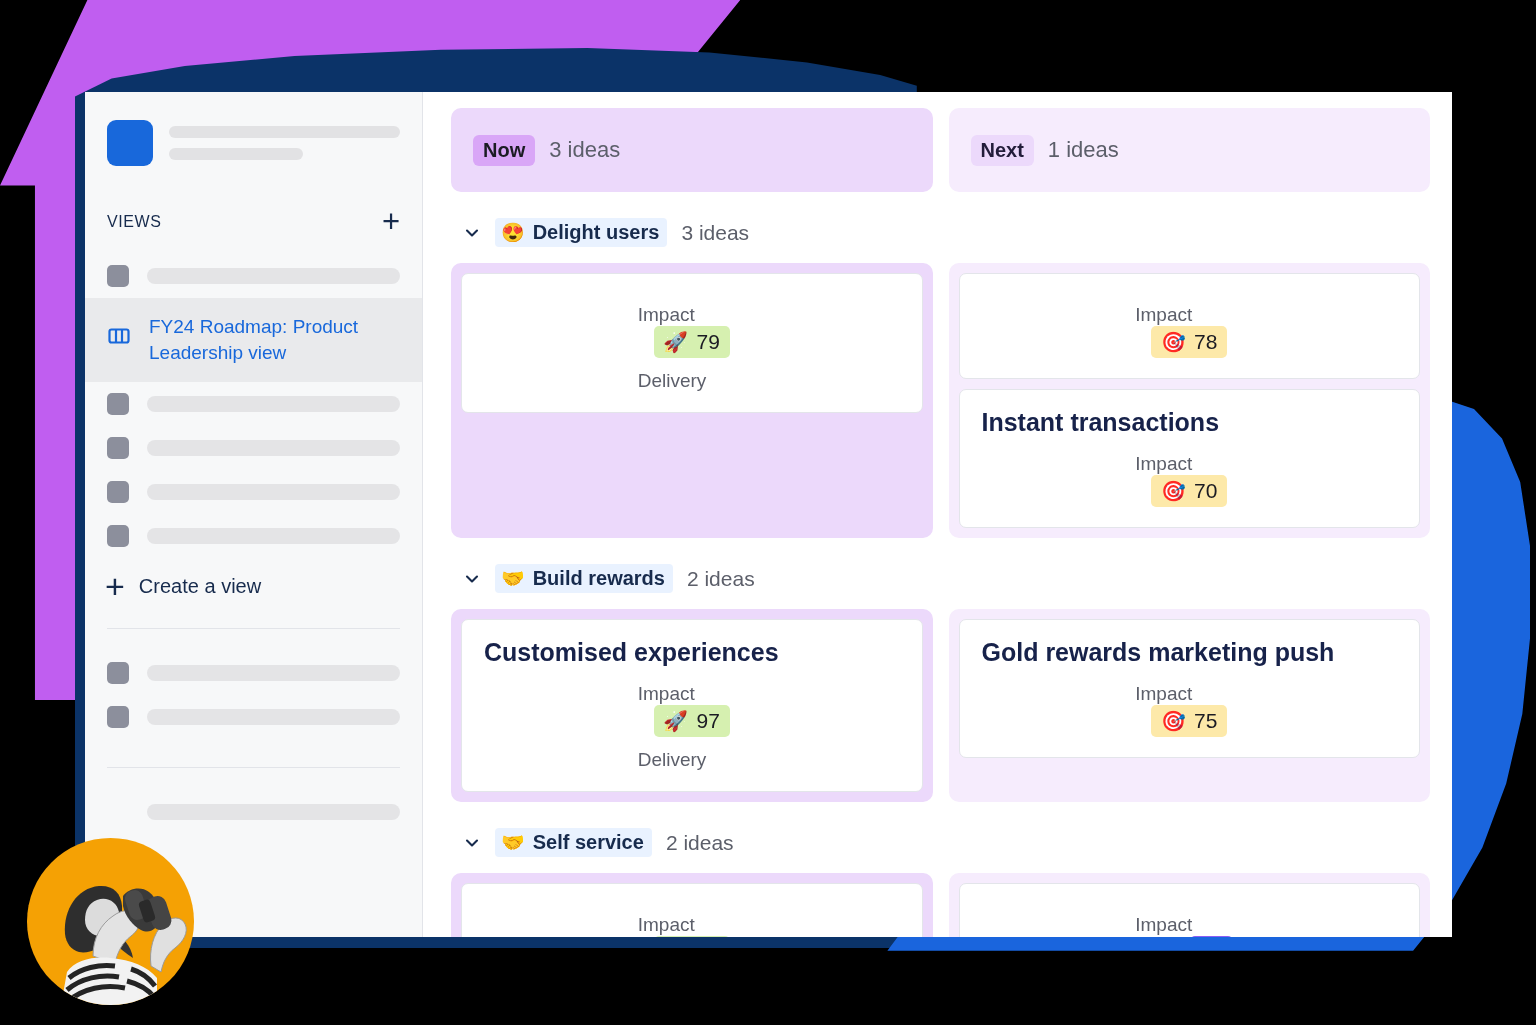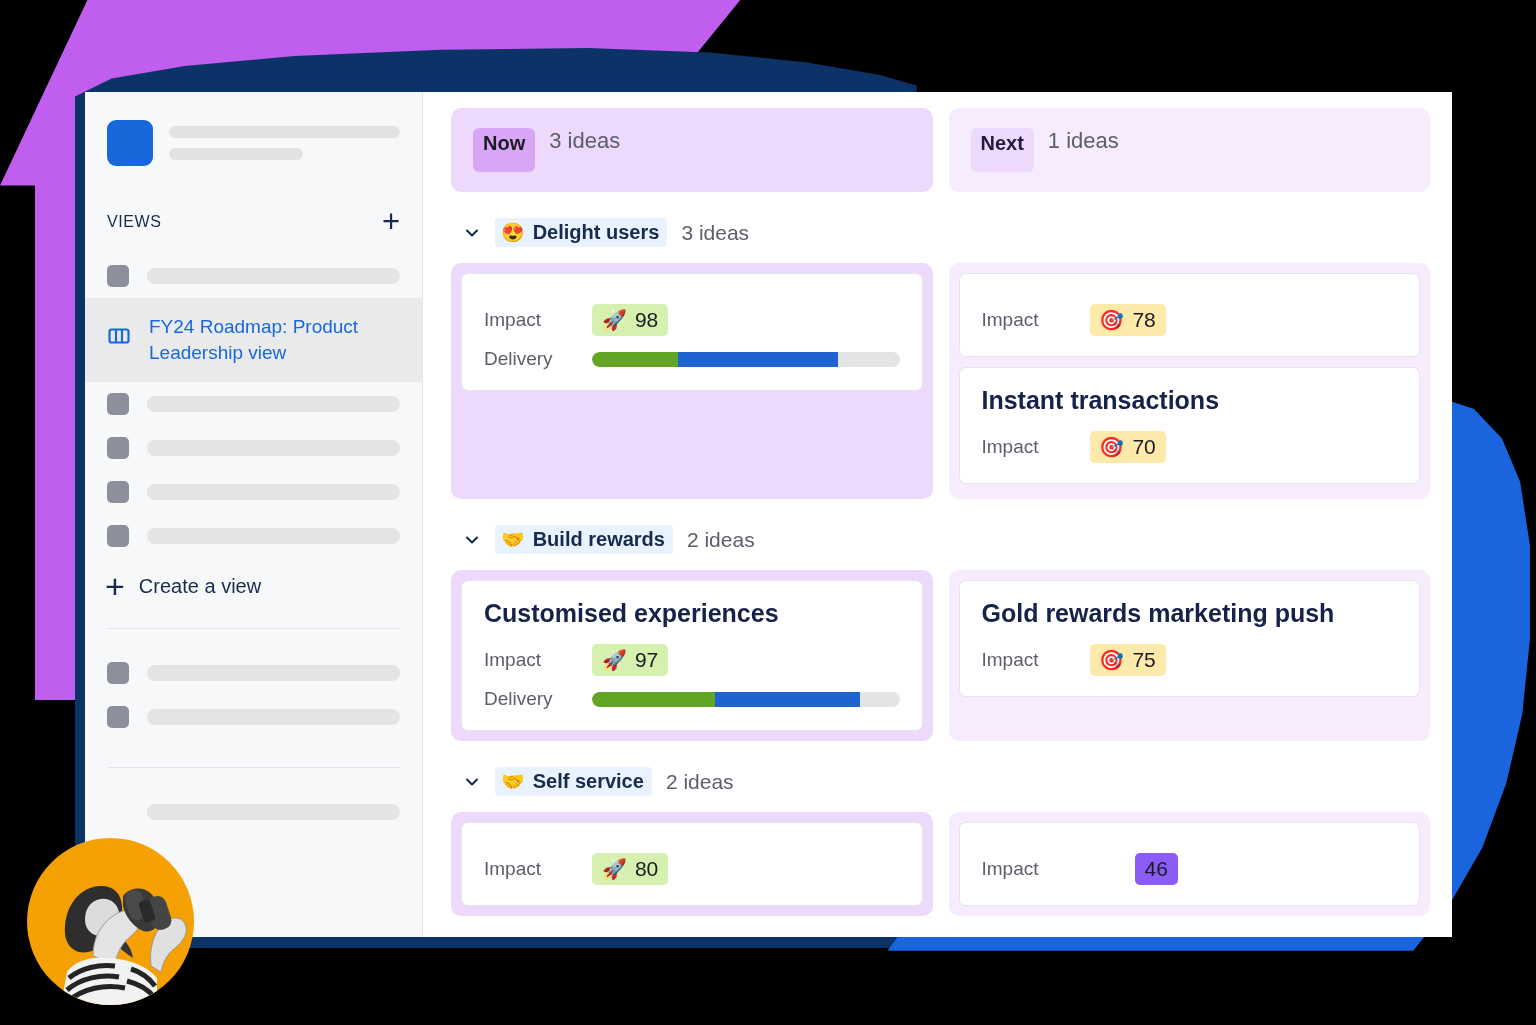--- a/index.html
+++ b/index.html
@@ -123,21 +123,21 @@
     overflow: hidden;
   }
   .col-headers {
     display: flex; gap: 16px;
     padding: 16px 22px 0 28px;
   }
   .col-header {
     flex: 1;
     border-radius: 10px;
     padding: 20px 22px;
-    display: flex; gap: 14px;
+    display: flex; align-items: center; gap: 14px;
     box-sizing: border-box;
     height: 84px;
   }
   .col-header.now { background: #ecd9fb; }
   .col-header.next { background: #f6ecfd; }
   .pill {
     border-radius: 6px;
     padding: 4px 10px;
     font-size: 20px; font-weight: 700;
     color: #1b1b23;
@@ -181,21 +181,21 @@
     background: #ffffff;
     border: 1px solid #e3e5ea;
     border-radius: 7px;
     padding: 18px 22px 20px 22px;
     box-sizing: border-box;
   }
   .card-title {
     font-size: 25px; font-weight: 700; color: #17224a;
     margin-bottom: 16px;
   }
-  .field-row { display: flex; align-items: center; margin-top: 12px; }
+  .field-row { display: flex; align-items: center; margin-top: 12px; flex-direction: column; }
   .field-label { font-size: 19px; color: #5c5f6a; width: 108px; flex: none; }
   .impact-chip {
     border-radius: 5px;
     padding: 4px 10px;
     display: inline-flex; align-items: center; gap: 8px;
     font-size: 21px; color: #1b1b23; font-weight: 400;
   }
   .impact-chip.green { background: #d6f0b0; }
   .impact-chip.yellow { background: #fde9a9; }
   .impact-chip.plain { background: #8b5cf6; margin-left: 45px; }
@@ -337,21 +337,21 @@
           <span class="group-count">3 ideas</span>
         </div>
 
         <div class="group-body">
           <div class="lane now" style="min-height:236px">
             <div class="card">
               <div class="field-row">
                 <span class="field-label">Impact</span>
                 <span class="impact-chip green">
                   <span class="impact-emoji">🚀</span>
-                  <span>98</span>
+                  <span>79</span>
                 </span>
               </div>
               <div class="field-row">
                 <span class="field-label">Delivery</span>
                 <span class="delivery-bar">
                   <span class="seg-green" style="width:28%"></span>
                   <span class="seg-blue" style="width:52%"></span>
                 </span>
               </div>
             </div>

